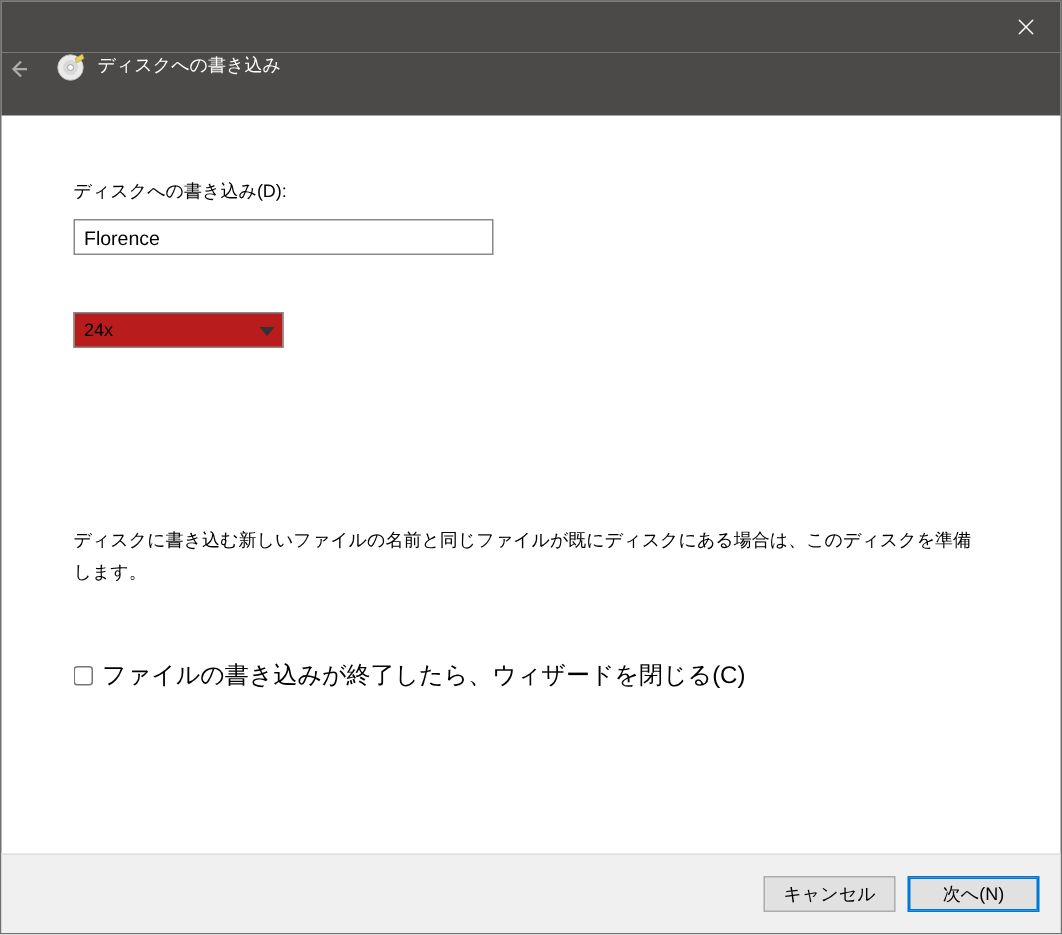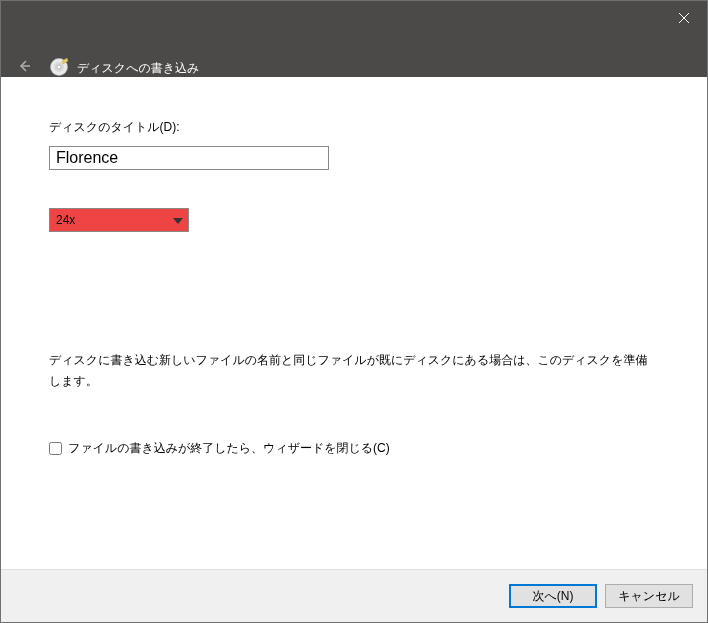--- a/index.html
+++ b/index.html
@@ -1,37 +1,37 @@
 <!DOCTYPE html>
 <html><head>
 <meta charset="utf-8">
 <style>
   html,body{margin:0;padding:0;font-family:"Yu Gothic UI","Meiryo",sans-serif;font-size:12px;color:#000;background:#fff}
   .window{width:708px;height:623px;border:1px solid #707070;box-sizing:border-box;position:relative;background:#fff;display:flex;flex-direction:column}
   .titlebar{height:34px;background:#4c4a48;display:flex;align-items:center;justify-content:flex-end}
   .close-btn{width:46px;height:34px;display:flex;align-items:center;justify-content:center;cursor:pointer}
   .close-btn svg{width:10px;height:10px;stroke:#fff;stroke-width:1}
-  .header{height:42px;background:#4c4a48;display:flex;align-items:flex-end;padding-left:12px;color:#fff}
+  .header{height:42px;background:#4c4a48;display:flex;align-items:flex-start;padding-left:0;color:#fff}
   .back-arrow{width:22px;height:22px;display:flex;align-items:center;justify-content:center;margin-right:14px;opacity:.55}
   .back-arrow svg{width:14px;height:14px;stroke:#fff;stroke-width:1.5;fill:none}
   .disc-icon{width:20px;height:20px;margin-right:8px;display:flex;align-items:center;justify-content:center}
   .header-title{font-size:12px;color:#fff}
   .content{flex:1;padding:42px 40px 0 48px;box-sizing:border-box;position:relative}
   .heading{color:#003399;font-size:21px;font-weight:400;margin-bottom:54px}
   .field-label{font-size:12px;margin-bottom:10px}
-  .text-input{width:280px;height:24px;border:1px solid #888;padding:0 6px;font-size:16px;font-family:inherit;box-sizing:border-box}
+  .text-input{width:280px;height:24px;border:1px solid #888;padding:0 6px;font-size:13px;font-family:inherit;box-sizing:border-box}
   .gap{height:38px}
   .select-wrap{position:relative;width:140px}
-  .select{width:140px;height:24px;border:1px solid #888;background:#ef4444;padding:2px 6px;font-size:12px;font-family:inherit;box-sizing:border-box;appearance:none;-webkit-appearance:none}
+  .select{width:140px;height:24px;border:1px solid #888;background:#b91c1c;padding:2px 6px;font-size:12px;font-family:inherit;box-sizing:border-box;appearance:none;-webkit-appearance:none}
   .select-arrow{position:absolute;right:6px;top:50%;transform:translateY(-50%);pointer-events:none}
   .select-arrow svg{width:10px;height:6px;fill:#333}
   .note{font-size:12px;line-height:1.75;margin-top:118px;max-width:600px}
   .check-row{margin-top:48px;display:flex;align-items:center}
   .check{width:13px;height:13px;margin:0 6px 0 0}
-  .check-label{font-size:12px}
+  .check-label{font-size:16px}
   .footer{height:53px;border-top:1px solid #dfdfdf;background:#f0f0f0;display:flex;align-items:center;justify-content:flex-end;padding-right:14px;box-sizing:border-box}
   .btn{min-width:88px;height:24px;border:1px solid #adadad;background:#e1e1e1;font-size:12px;font-family:inherit;margin-left:8px;padding:0 10px;cursor:pointer}
   .btn.default{border:1px solid #0078d7;outline:1px solid #0078d7;outline-offset:-2px}
 </style>
 </head>
 <body>
 
 <div class="window">
 
   <div class="titlebar">
@@ -56,21 +56,21 @@
         <circle cx="10" cy="10" r="5" fill="#d8d8d8"></circle>
         <circle cx="10" cy="10" r="2" fill="#fff" stroke="#999" stroke-width="0.6"></circle>
         <path d="M13 4 L18 1 L19 4 L14 7 Z" fill="#e6cf63" stroke="#b79a2a" stroke-width="0.4"></path>
       </svg>
     </div>
     <span class="header-title">ディスクへの書き込み</span>
   </div>
 
   <div class="content">
 
-    <div class="field-label">ディスクのタイトル(D):</div>
+    <div class="field-label">ディスクへの書き込み(D):</div>
     <input type="text" class="text-input" value="Florence" style="">
 
     <div class="gap"></div>
 
     <div class="select-wrap">
       <select class="select">
         <option>24x</option>
       </select>
       <span class="select-arrow">
         <svg viewBox="0 0 10 6">
@@ -81,17 +81,17 @@
 
     <div class="note">ディスクに書き込む新しいファイルの名前と同じファイルが既にディスクにある場合は、このディスクを準備します。</div>
 
     <div class="check-row">
       <input type="checkbox" class="check" style="">
       <span class="check-label">ファイルの書き込みが終了したら、ウィザードを閉じる(C)</span>
     </div>
   </div>
 
   <div class="footer">
+    <button class="btn">キャンセル</button>
     <button class="btn default">次へ(N)</button>
-    <button class="btn">キャンセル</button>
   </div>
 
 </div>
 
 </body></html>

